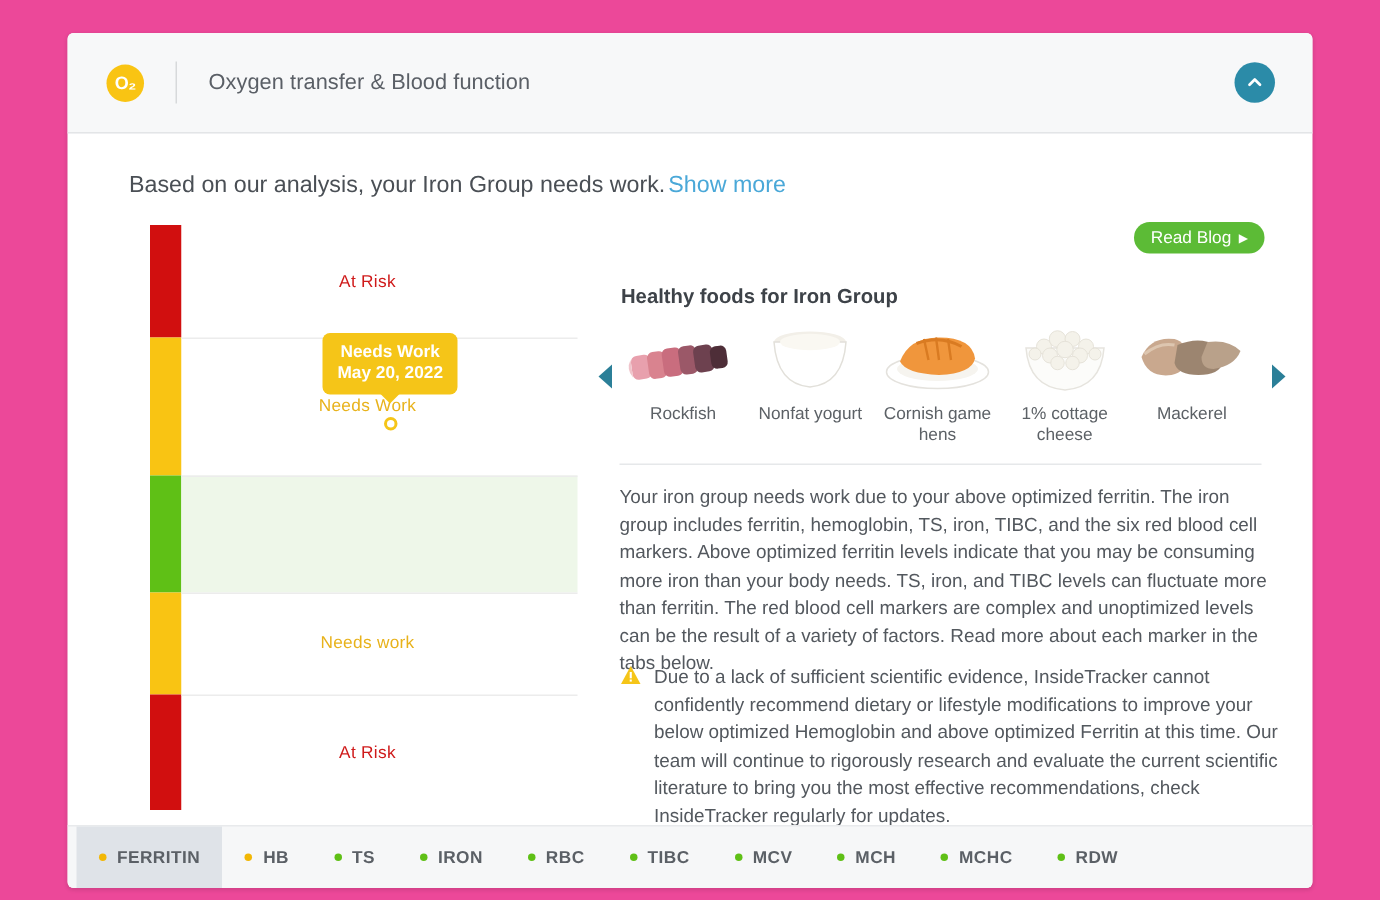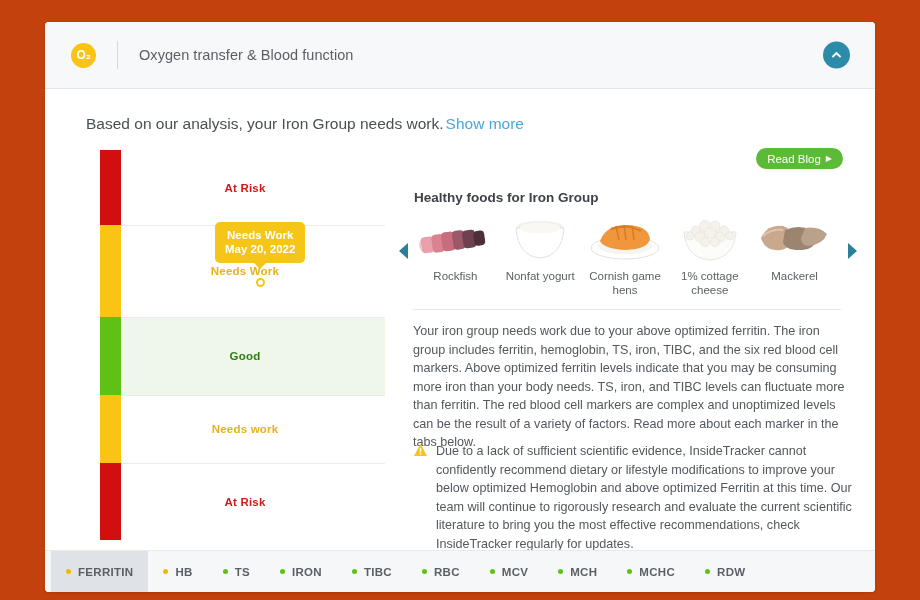--- a/index.html
+++ b/index.html
@@ -5,21 +5,21 @@
   * { box-sizing: border-box; margin: 0; padding: 0; }
   html, body {
     width: 920px; height: 600px;
     background: #e8eaec;
     font-family: "Liberation Sans", sans-serif;
     overflow: hidden;
   }
   .page {
     position: relative;
     width: 920px; height: 600px;
-    background: #c2410c;
+    background: #ec4899;
   }
   
   .card {
     position: absolute;
     left: 45px; top: 22px;
     width: 830px; height: 570px;
     background: #ffffff;
     border-radius: 4px;
     box-shadow: 0 1px 3px rgba(0,0,0,0.13);
     overflow: hidden;
@@ -117,21 +117,21 @@
     left: 21px; top: 0;
     width: 264px; height: 390px;
   }
   .gauge-row {
     position: absolute;
     left: 0; right: 16px;
     display: flex;
     align-items: center;
     justify-content: center;
     font-size: 11.5px;
-    font-weight: bold;
+    font-weight: normal;
     letter-spacing: 0.2px;
   }
   .row-sep {
     position: absolute;
     left: 0; right: 0;
     height: 1px;
     background: #ececec;
   }
   .good-band {
     position: absolute;
@@ -328,21 +328,20 @@
             <div class="zone" style="top: 167px; height: 78px; background: rgb(95, 192, 22);"></div>
             <div class="zone" style="top: 245px; height: 68px; background: rgb(249, 196, 19);"></div>
             <div class="zone" style="top: 313px; height: 77px; background: rgb(209, 15, 15);"></div>
           </div>
         <div class="gauge-rows" id="gauge-rows">
             <div class="gauge-row" style="top: 0px; height: 75px; color: rgb(207, 26, 26);">At Risk</div>
             <div class="row-sep" style="top: 75px;"></div>
             <div class="gauge-row" style="top: 75px; height: 92px; color: rgb(232, 178, 27);">Needs Work</div>
             <div class="good-band" style="top: 167px; height: 78px;"></div>
             <div class="row-sep" style="top: 167px;"></div>
-            <div class="gauge-row" style="top: 167px; height: 78px; color: rgb(47, 125, 16);">Good</div>
             <div class="row-sep" style="top: 245px;"></div>
             <div class="gauge-row" style="top: 245px; height: 68px; color: rgb(232, 178, 27);">Needs work</div>
             <div class="row-sep" style="top: 313px;"></div>
             <div class="gauge-row" style="top: 313px; height: 77px; color: rgb(207, 26, 26);">At Risk</div>
           </div>
         <div class="tooltip" id="gauge-tooltip" style="left: 115px; top: 72px; background: rgb(245, 197, 24);">
           <div>Needs Work</div>
           <div>May 20, 2022</div>
         </div>
         <div class="marker-dot" id="gauge-marker" style="left: 156px; top: 128px;"></div>
@@ -476,25 +475,25 @@
         <button class="tab">
           <span class="tab-dot" style="background: rgb(95, 192, 22);"></span>
           <span>TS</span>
         </button>
         <button class="tab">
           <span class="tab-dot" style="background: rgb(95, 192, 22);"></span>
           <span>IRON</span>
         </button>
         <button class="tab">
           <span class="tab-dot" style="background: rgb(95, 192, 22);"></span>
+          <span>RBC</span>
+        </button>
+        <button class="tab">
+          <span class="tab-dot" style="background: rgb(95, 192, 22);"></span>
           <span>TIBC</span>
-        </button>
-        <button class="tab">
-          <span class="tab-dot" style="background: rgb(95, 192, 22);"></span>
-          <span>RBC</span>
         </button>
         <button class="tab">
           <span class="tab-dot" style="background: rgb(95, 192, 22);"></span>
           <span>MCV</span>
         </button>
         <button class="tab">
           <span class="tab-dot" style="background: rgb(95, 192, 22);"></span>
           <span>MCH</span>
         </button>
         <button class="tab">

